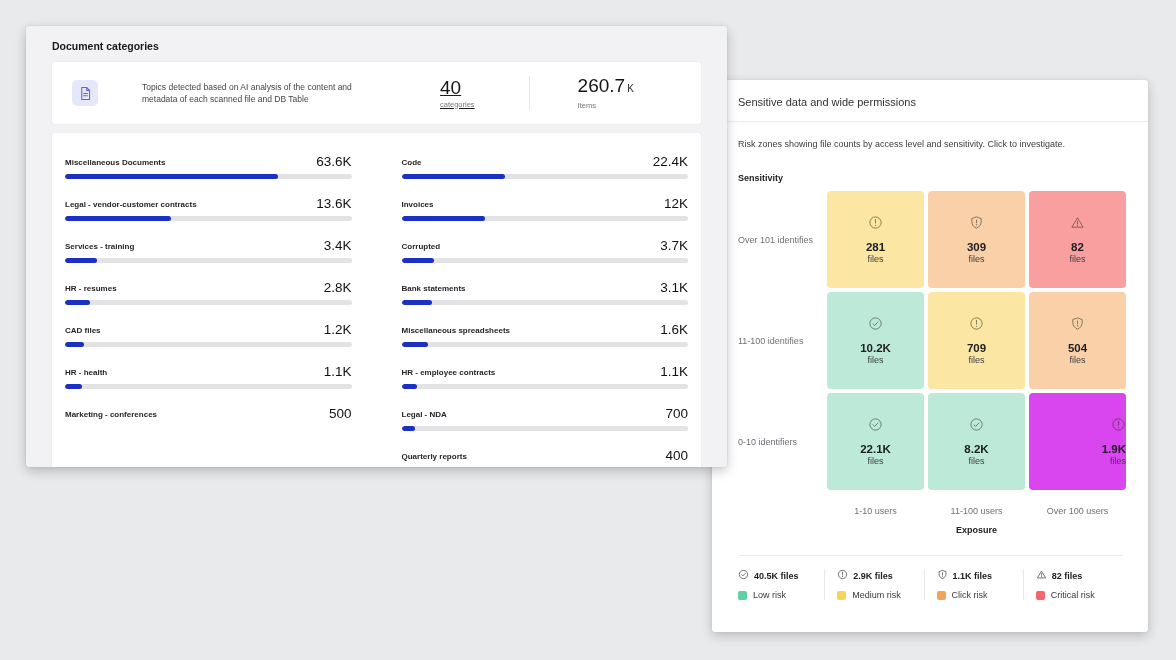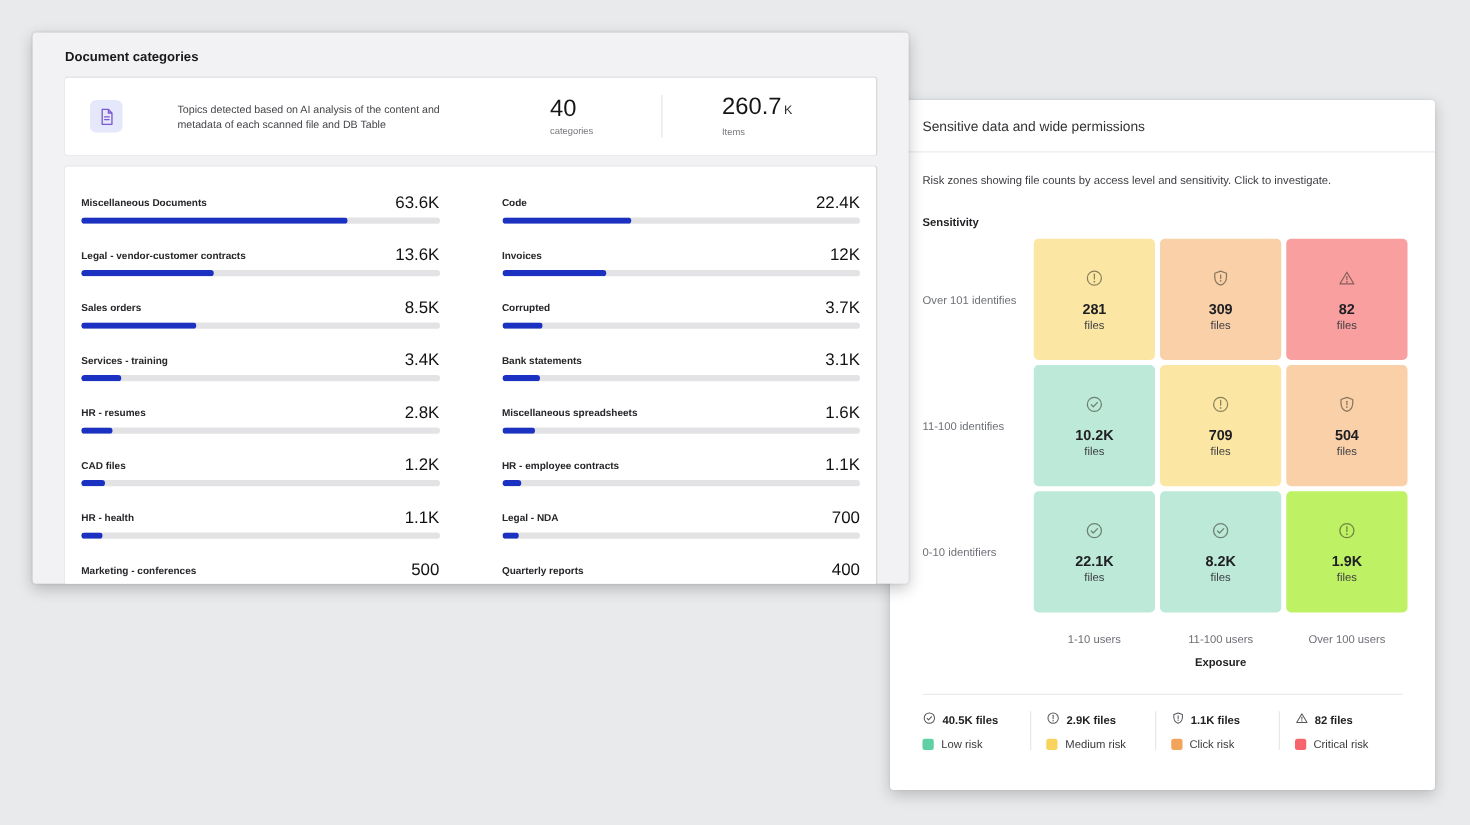--- a/index.html
+++ b/index.html
@@ -22,21 +22,21 @@
     margin:0 26px; height:62px; background:#fff; border-radius:2px;
     box-shadow:0 0 1px rgba(0,0,0,.18);
     display:flex; align-items:center; padding:0 20px;gap:32px;
   }
   .doc-icon-wrap {
     width:26px; height:26px; border-radius:5px; background:#e4e8fa;
     display:flex; align-items:center; justify-content:center; flex:none;
   }
   .summary-desc { margin-left:12px; width:218px; font-size:8.5px; line-height:12px; color:#45454a; }
   .stat { flex:none; }
-  .stat-1 { margin-left:48px; }
+  .stat-1 { margin-left:48px;text-decoration:underline; }
   .stat-value { font-size:19px; color:#151517; line-height:20px; }
   .stat-unit { font-size:10px; color:#2a2a2e; margin-left:2px; }
   .stat-label { font-size:7.5px; color:#77777c; margin-top:2px; }
   .stat-divider { width:1px; height:34px; background:#e6e6e9; margin-left:22px; }
   .stat-2 { margin-left:16px; }
 
   .list-card {
     margin:9px 26px 0; background:#fff; border-radius:2px;
     box-shadow:0 0 1px rgba(0,0,0,.18);
     padding:21px 13px 30px; display:flex; gap:50px; height:380px;
@@ -126,29 +126,20 @@
         <div class="bar-head">
             <span class="bar-label">Legal - vendor-customer contracts</span>
             <span class="bar-value">13.6K</span>
           </div>
         <div class="bar-track">
             <div class="bar-fill" style="width: 37%;"></div>
           </div>
       </div>
       <div class="bar-row">
         <div class="bar-head">
-            <span class="bar-label">Sales orders</span>
-            <span class="bar-value">8.5K</span>
-          </div>
-        <div class="bar-track">
-            <div class="bar-fill" style="width: 32%;"></div>
-          </div>
-      </div>
-      <div class="bar-row">
-        <div class="bar-head">
             <span class="bar-label">Services - training</span>
             <span class="bar-value">3.4K</span>
           </div>
         <div class="bar-track">
             <div class="bar-fill" style="width: 11%;"></div>
           </div>
       </div>
       <div class="bar-row">
         <div class="bar-head">
             <span class="bar-label">HR - resumes</span>
@@ -334,21 +325,21 @@
       <span class="cell-unit">files</span>
     </div>
     <div class="mcell" style="background: rgb(188, 233, 216);">
       <span class="cell-icon"><svg width="15" height="15" viewBox="0 0 24 24" fill="none" stroke="currentColor" stroke-width="1.6">
             <circle cx="12" cy="12" r="9"></circle>
             <path d="M8 12.5l2.6 2.6L16 9.5" stroke-linecap="round" stroke-linejoin="round"></path>
           </svg></span>
       <span class="cell-count">8.2K</span>
       <span class="cell-unit">files</span>
     </div>
-    <div class="mcell" style="background: #bef264;">
+    <div class="mcell" style="background: #d946ef; align-items: flex-end;">
       <span class="cell-icon"><svg width="15" height="15" viewBox="0 0 24 24" fill="none" stroke="currentColor" stroke-width="1.6">
             <circle cx="12" cy="12" r="9"></circle>
             <line x1="12" y1="7" x2="12" y2="13" stroke-linecap="round"></line>
             <line x1="12" y1="16.5" x2="12" y2="16.51" stroke-width="2.2" stroke-linecap="round"></line>
           </svg></span>
       <span class="cell-count">1.9K</span>
       <span class="cell-unit">files</span>
     </div>
   </div>
 

